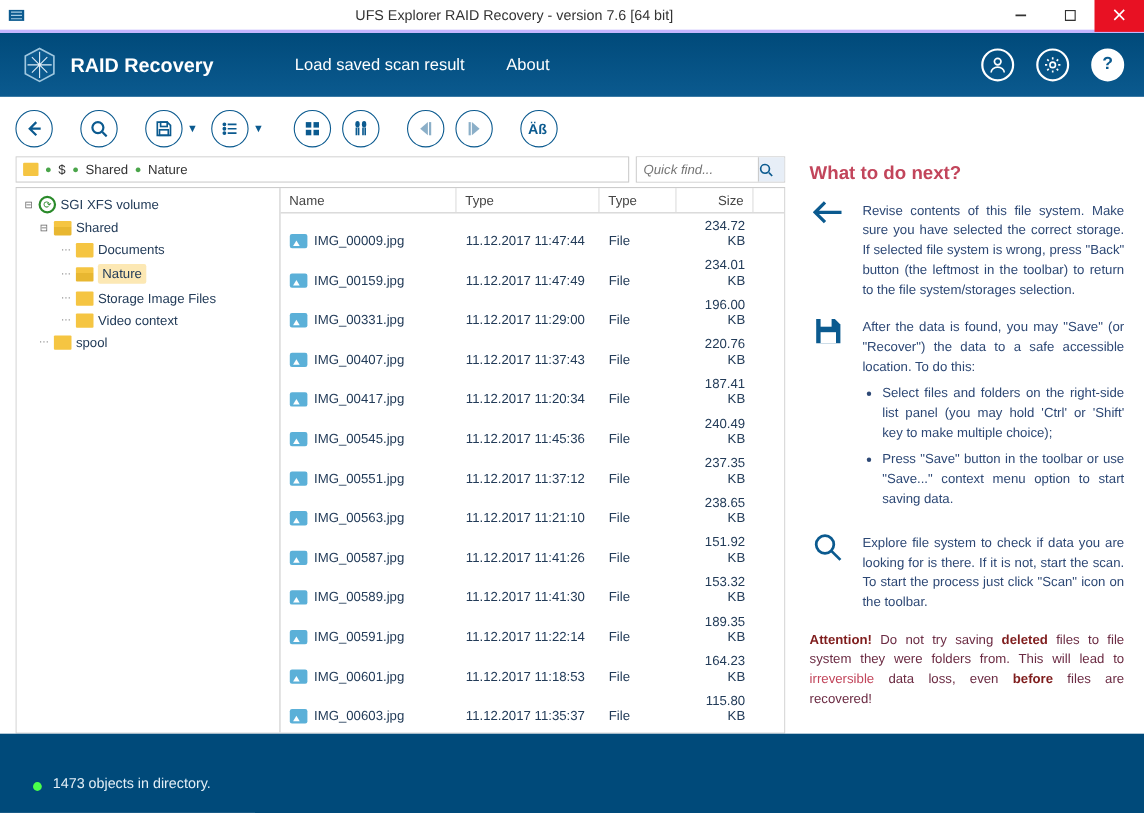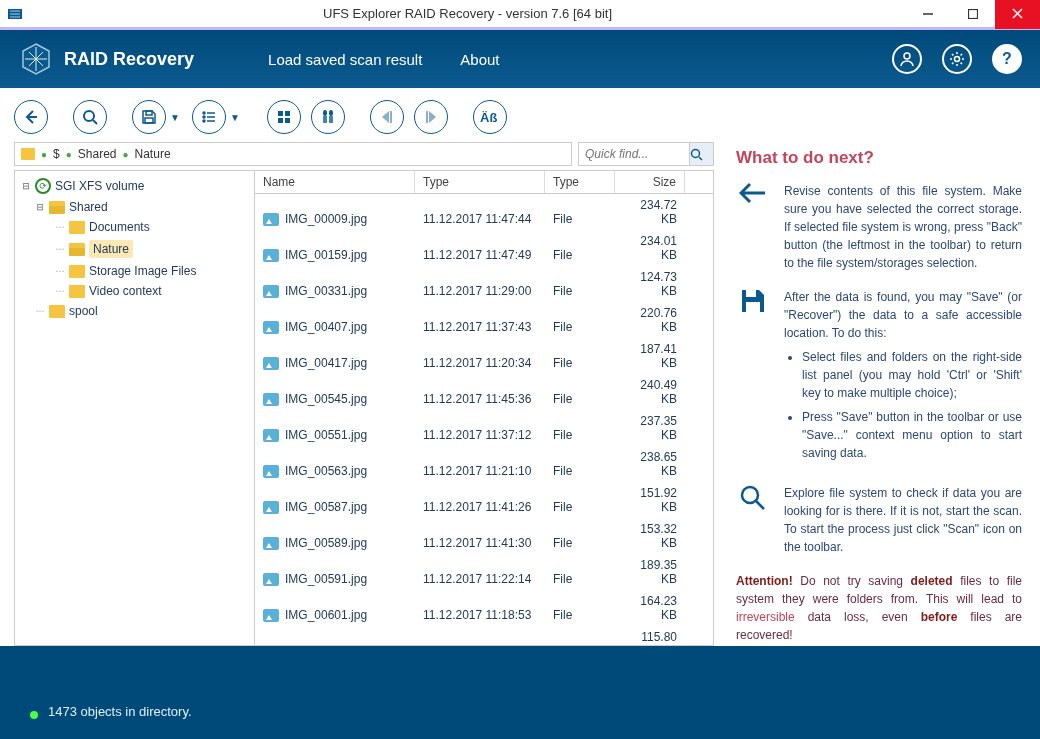--- a/index.html
+++ b/index.html
@@ -307,21 +307,21 @@
   .attn {
     color: #6b2b43;
     font-size: 12px;
     line-height: 1.5;
     text-align: justify;
   }
   .attn b { color: #7f1d1d; }
   .attn .irreversible { color: #c2455b; }
   
   .statusbar {
-    height: 93px;
+    height: 72px;
     background: #004a7a;
     display: flex;
     align-items: flex-end;
     padding: 0 30px 20px 30px;
     color: #e2eef6;
     font-size: 13px;
   }
   .status-dot {
     width: 8px; height: 8px;
     background: #4aff4a;
@@ -544,21 +544,21 @@
               <div class="list-row">
                 <div class="cell col-name"><span class="img-icon"></span>IMG_00159.jpg</div>
                 <div class="cell col-date">11.12.2017 11:47:49</div>
                 <div class="cell col-type">File</div>
                 <div class="cell col-size">234.01 KB</div>
               </div>
               <div class="list-row">
                 <div class="cell col-name"><span class="img-icon"></span>IMG_00331.jpg</div>
                 <div class="cell col-date">11.12.2017 11:29:00</div>
                 <div class="cell col-type">File</div>
-                <div class="cell col-size">124.73 KB</div>
+                <div class="cell col-size">196.00 KB</div>
               </div>
               <div class="list-row">
                 <div class="cell col-name"><span class="img-icon"></span>IMG_00407.jpg</div>
                 <div class="cell col-date">11.12.2017 11:37:43</div>
                 <div class="cell col-type">File</div>
                 <div class="cell col-size">220.76 KB</div>
               </div>
               <div class="list-row">
                 <div class="cell col-name"><span class="img-icon"></span>IMG_00417.jpg</div>
                 <div class="cell col-date">11.12.2017 11:20:34</div>

